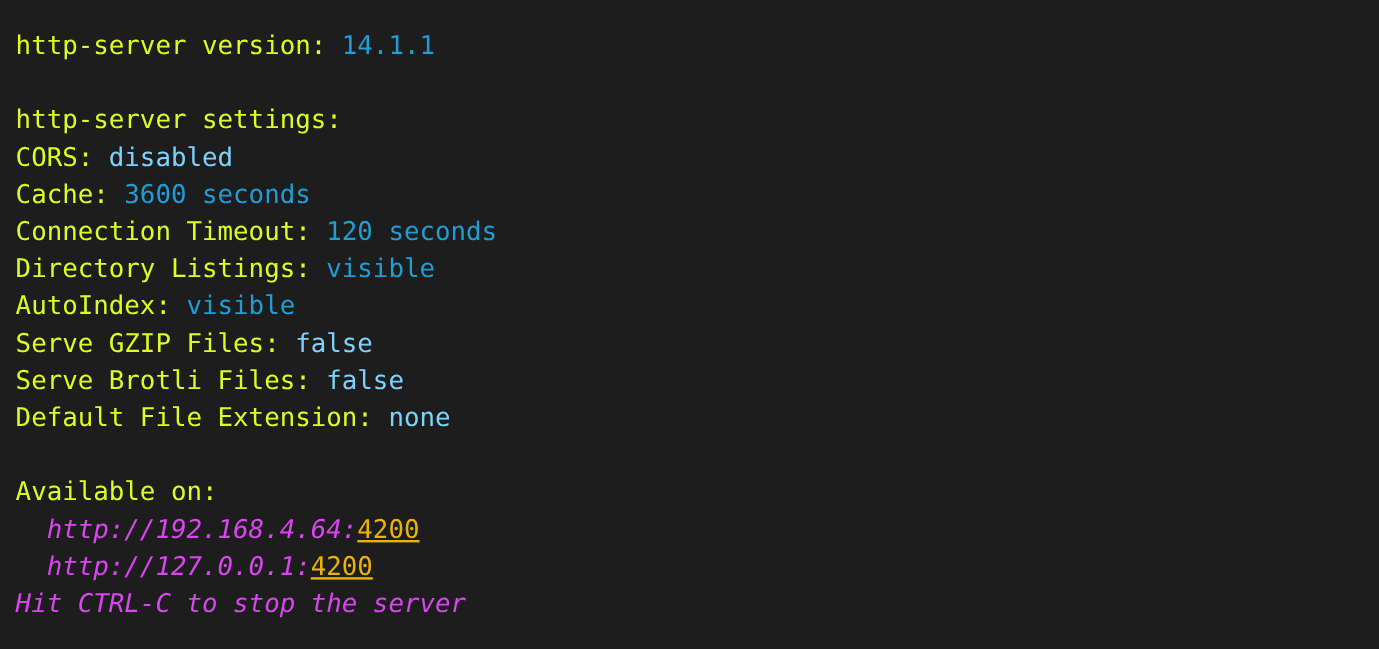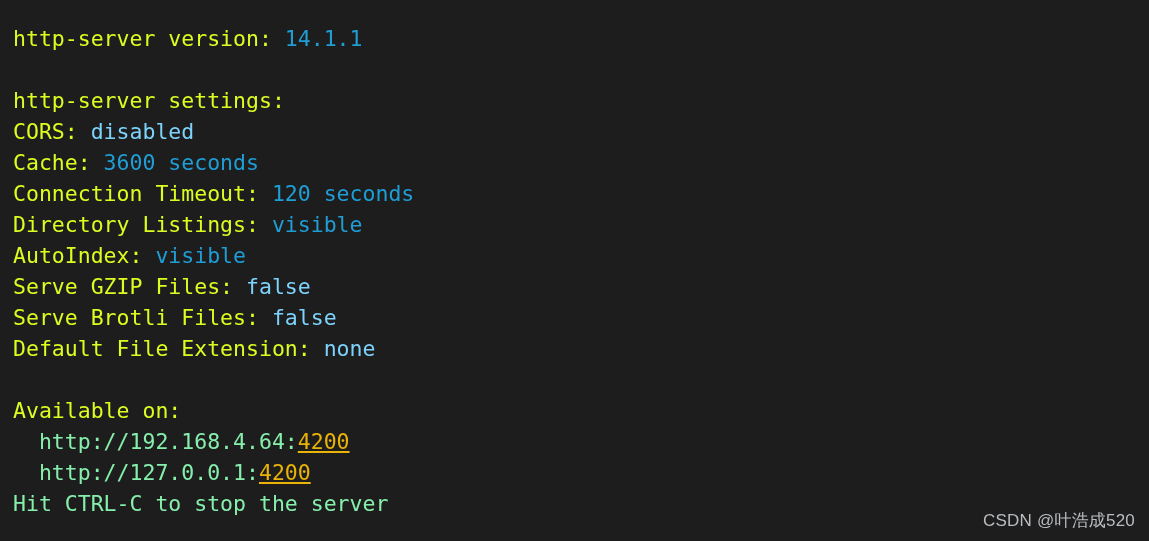--- a/index.html
+++ b/index.html
@@ -30,32 +30,31 @@
     white-space: pre;
   }
   .line.blank {
     height: 31px;
   }
   .tok { white-space: pre; }
   .c-label  { color: #ddfc20; }
   .c-cyan   { color: #1f9ed6; }
   .c-red    { color: #7dd3fc; }
   .c-green  { color: #eab308; text-decoration: underline; }
-  .c-white  { color: #86efac; }
+  .c-white  { color: #d946ef; font-style: italic; }
   #watermark {
     position: absolute;
     right: 14px;
     bottom: 10px;
     color: #b9bcc0;
     font-family: "Liberation Sans", "DejaVu Sans", sans-serif;
     font-size: 17px;
     line-height: 20px;
     letter-spacing: 0.2px;
     white-space: pre;
   }
 </style>
 </head>
 <body>
 
 <div id="terminal">
   <div id="console-output"><div class="line"><span class="tok c-label">http-server version: </span><span class="tok c-cyan">14.1.1</span></div><div class="line blank">&nbsp;</div><div class="line"><span class="tok c-label">http-server settings:</span></div><div class="line"><span class="tok c-label">CORS: </span><span class="tok c-red">disabled</span></div><div class="line"><span class="tok c-label">Cache: </span><span class="tok c-cyan">3600 seconds</span></div><div class="line"><span class="tok c-label">Connection Timeout: </span><span class="tok c-cyan">120 seconds</span></div><div class="line"><span class="tok c-label">Directory Listings: </span><span class="tok c-cyan">visible</span></div><div class="line"><span class="tok c-label">AutoIndex: </span><span class="tok c-cyan">visible</span></div><div class="line"><span class="tok c-label">Serve GZIP Files: </span><span class="tok c-red">false</span></div><div class="line"><span class="tok c-label">Serve Brotli Files: </span><span class="tok c-red">false</span></div><div class="line"><span class="tok c-label">Default File Extension: </span><span class="tok c-red">none</span></div><div class="line blank">&nbsp;</div><div class="line"><span class="tok c-label">Available on:</span></div><div class="line"><span class="tok c-white">  http://192.168.4.64:</span><span class="tok c-green">4200</span></div><div class="line"><span class="tok c-white">  http://127.0.0.1:</span><span class="tok c-green">4200</span></div><div class="line"><span class="tok c-white">Hit CTRL-C to stop the server</span></div></div>
-  <div id="watermark">CSDN @叶浩成520</div>
 </div>
 
 </body></html>

